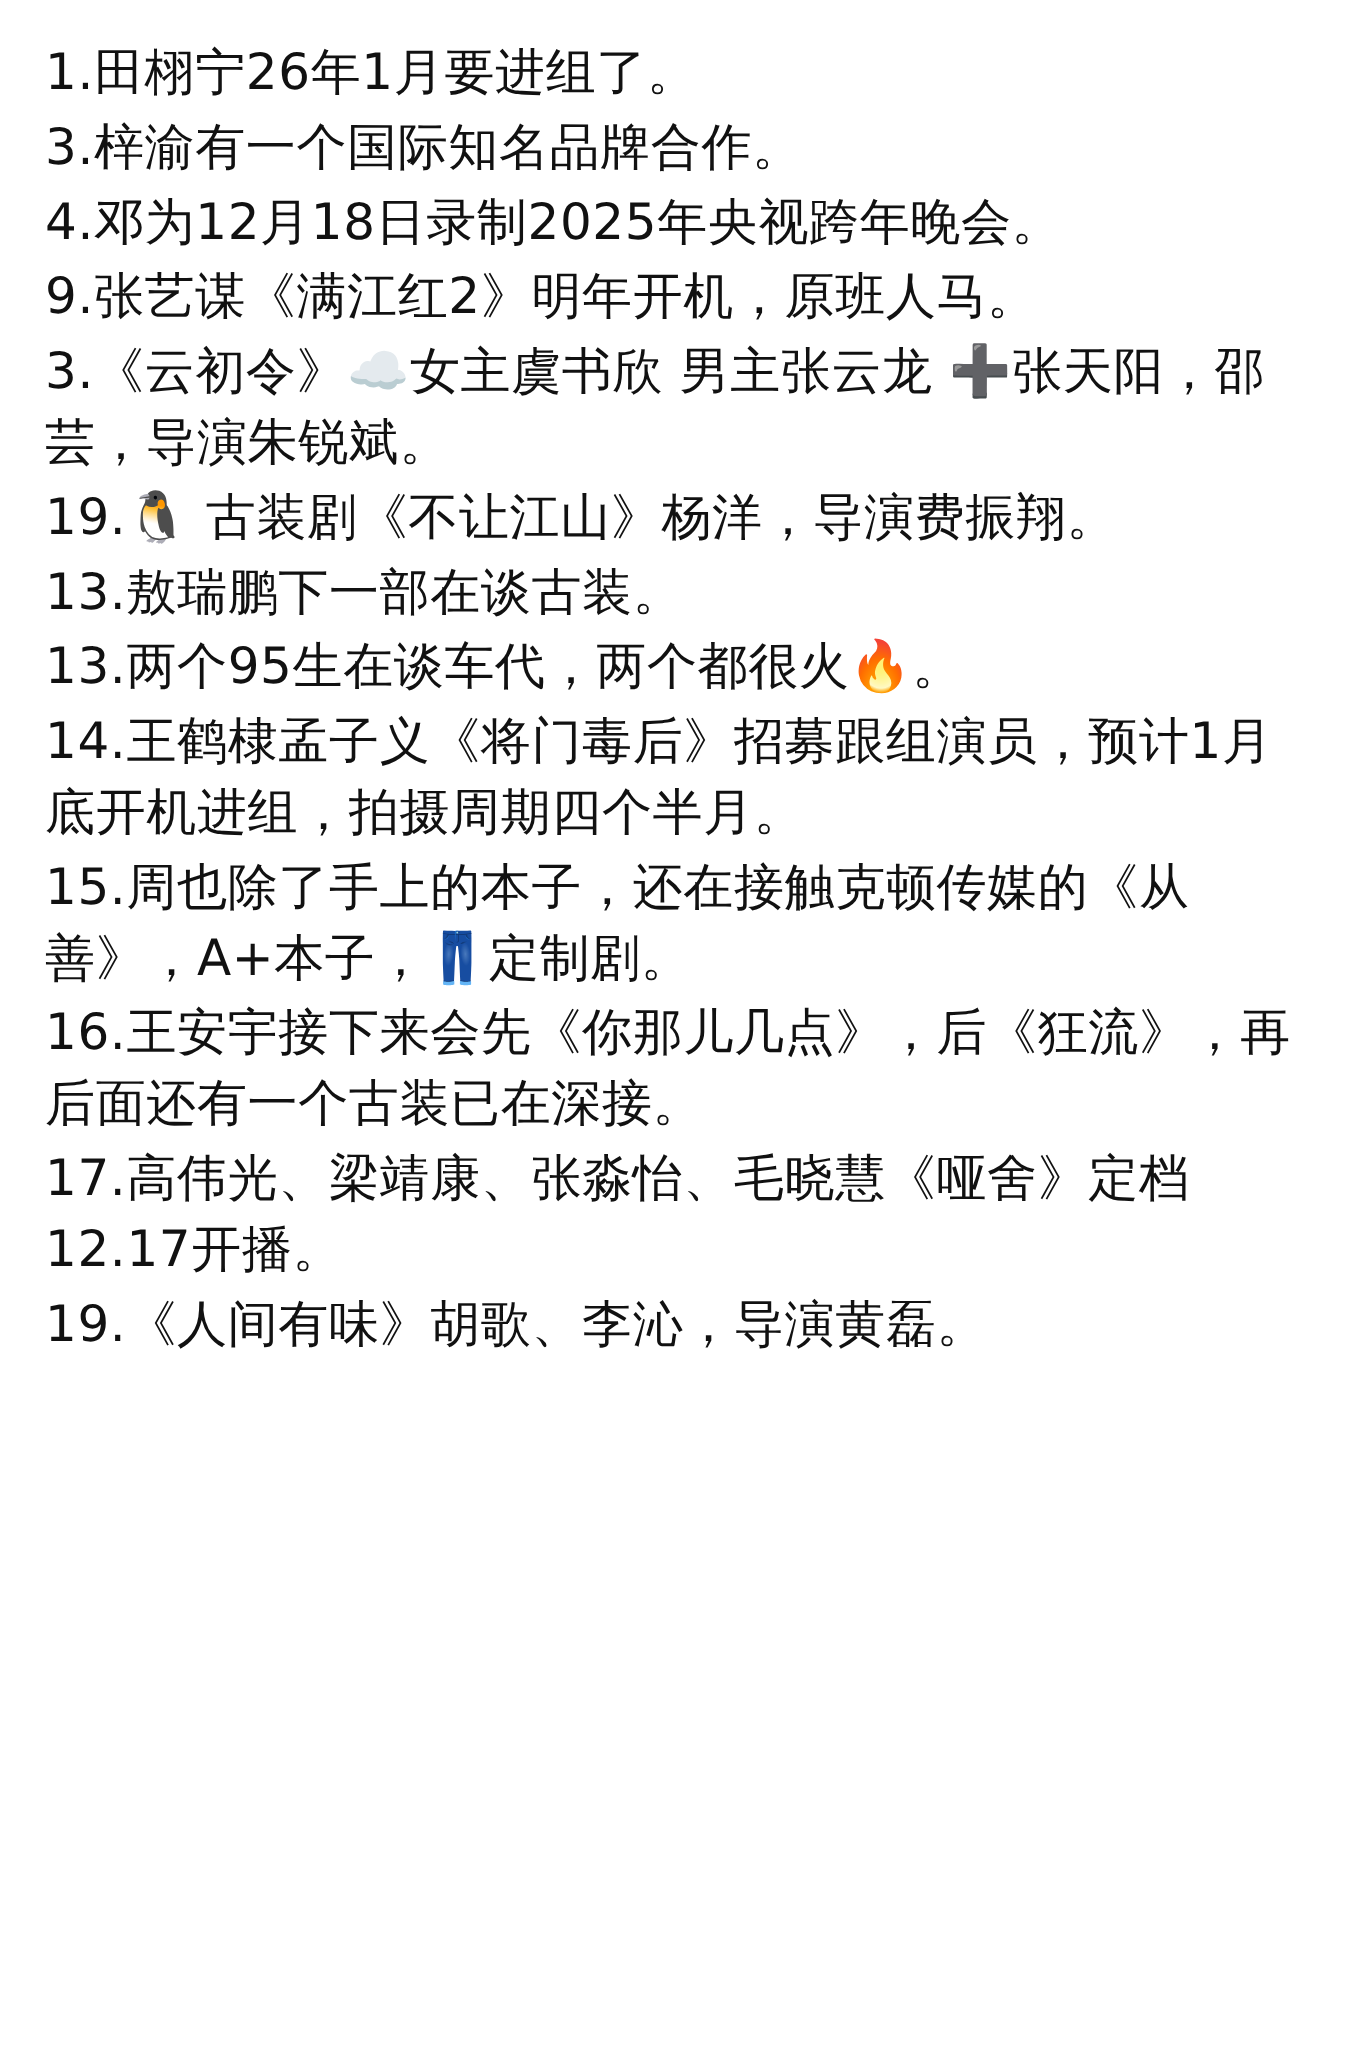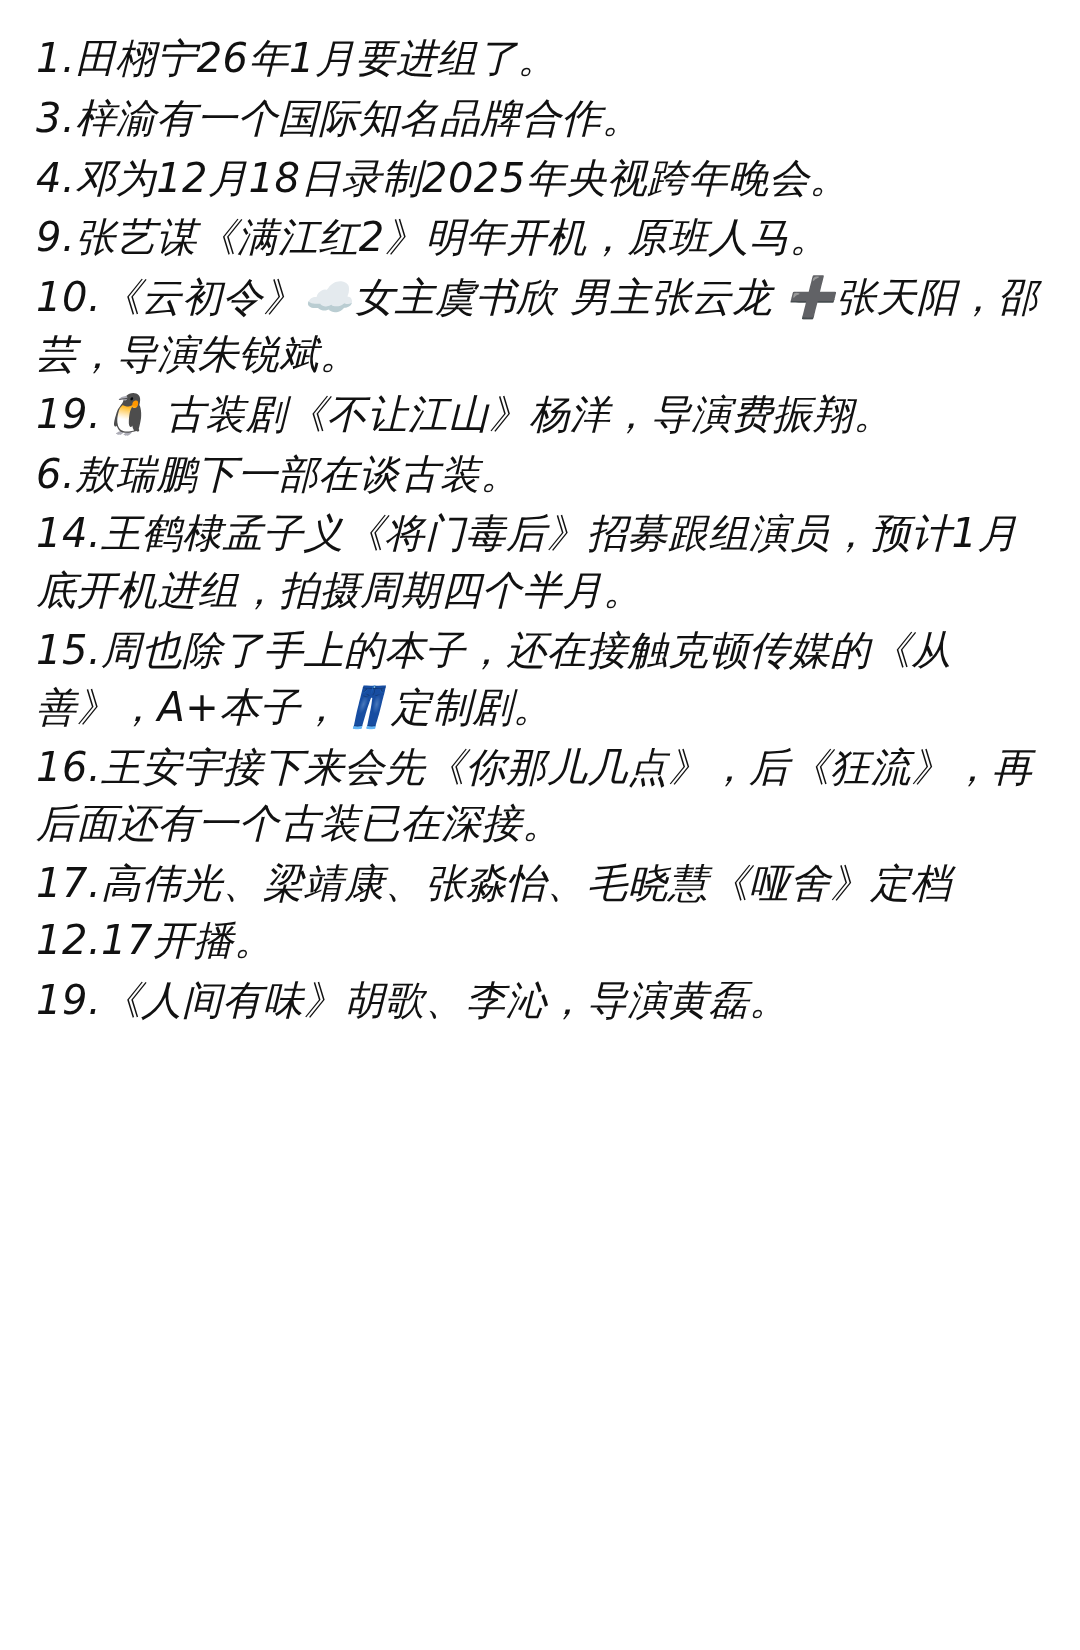--- a/index.html
+++ b/index.html
@@ -16,43 +16,43 @@
   }
   .page {
     box-sizing: border-box;
     width: 1080px;
     height: 1650px;
     padding: 30px 36px 0 36px;
     background: #ffffff;
   }
   .note-list {
     display: block;
-    font-style: italic;
   }
   .note-item {
     font-size: 40px;
     line-height: 1.42;
     letter-spacing: 0.5px;
     color: #111111;
     margin: 0 0 3px 0;
     word-break: break-word;
     font-weight: 400;
   }
 </style>
 </head>
 <body>
 
 <div class="page">
   <div class="note-list">
     <p class="note-item">1.田栩宁26年1月要进组了。</p>
     <p class="note-item">3.梓渝有一个国际知名品牌合作。</p>
     <p class="note-item">4.邓为12月18日录制2025年央视跨年晚会。</p>
     <p class="note-item">9.张艺谋《满江红2》明年开机，原班人马。</p>
-    <p class="note-item">10.《云初令》☁️女主虞书欣 男主张云龙 ➕张天阳，邵芸，导演朱锐斌。</p>
+    <p class="note-item">3.《云初令》☁️女主虞书欣 男主张云龙 ➕张天阳，邵芸，导演朱锐斌。</p>
     <p class="note-item">19.🐧 古装剧《不让江山》杨洋，导演费振翔。</p>
-    <p class="note-item">6.敖瑞鹏下一部在谈古装。</p>
+    <p class="note-item">13.敖瑞鹏下一部在谈古装。</p>
+    <p class="note-item">13.两个95生在谈车代，两个都很火🔥。</p>
     <p class="note-item">14.王鹤棣孟子义《将门毒后》招募跟组演员，预计1月底开机进组，拍摄周期四个半月。</p>
     <p class="note-item">15.周也除了手上的本子，还在接触克顿传媒的《从善》，A+本子，👖定制剧。</p>
     <p class="note-item">16.王安宇接下来会先《你那儿几点》，后《狂流》，再后面还有一个古装已在深接。</p>
     <p class="note-item">17.高伟光、梁靖康、张淼怡、毛晓慧《哑舍》定档12.17开播。</p>
     <p class="note-item">19.《人间有味》胡歌、李沁，导演黄磊。</p>
   </div>
 </div>
 
 </body></html>

